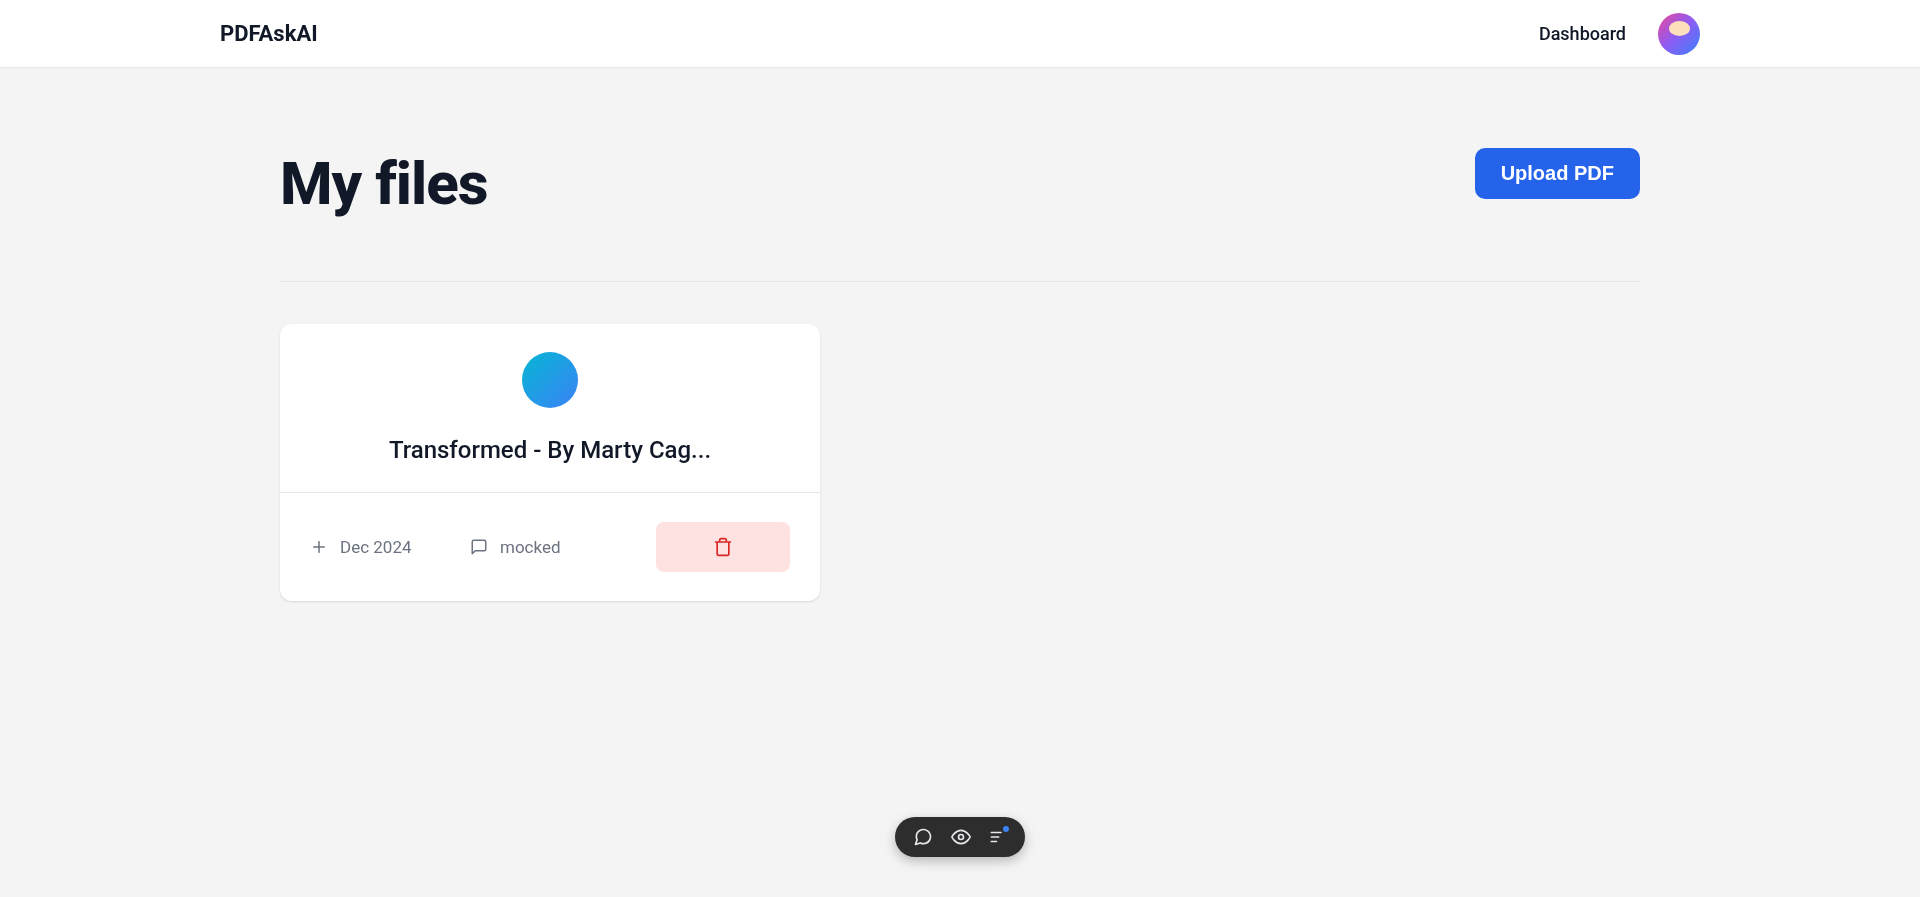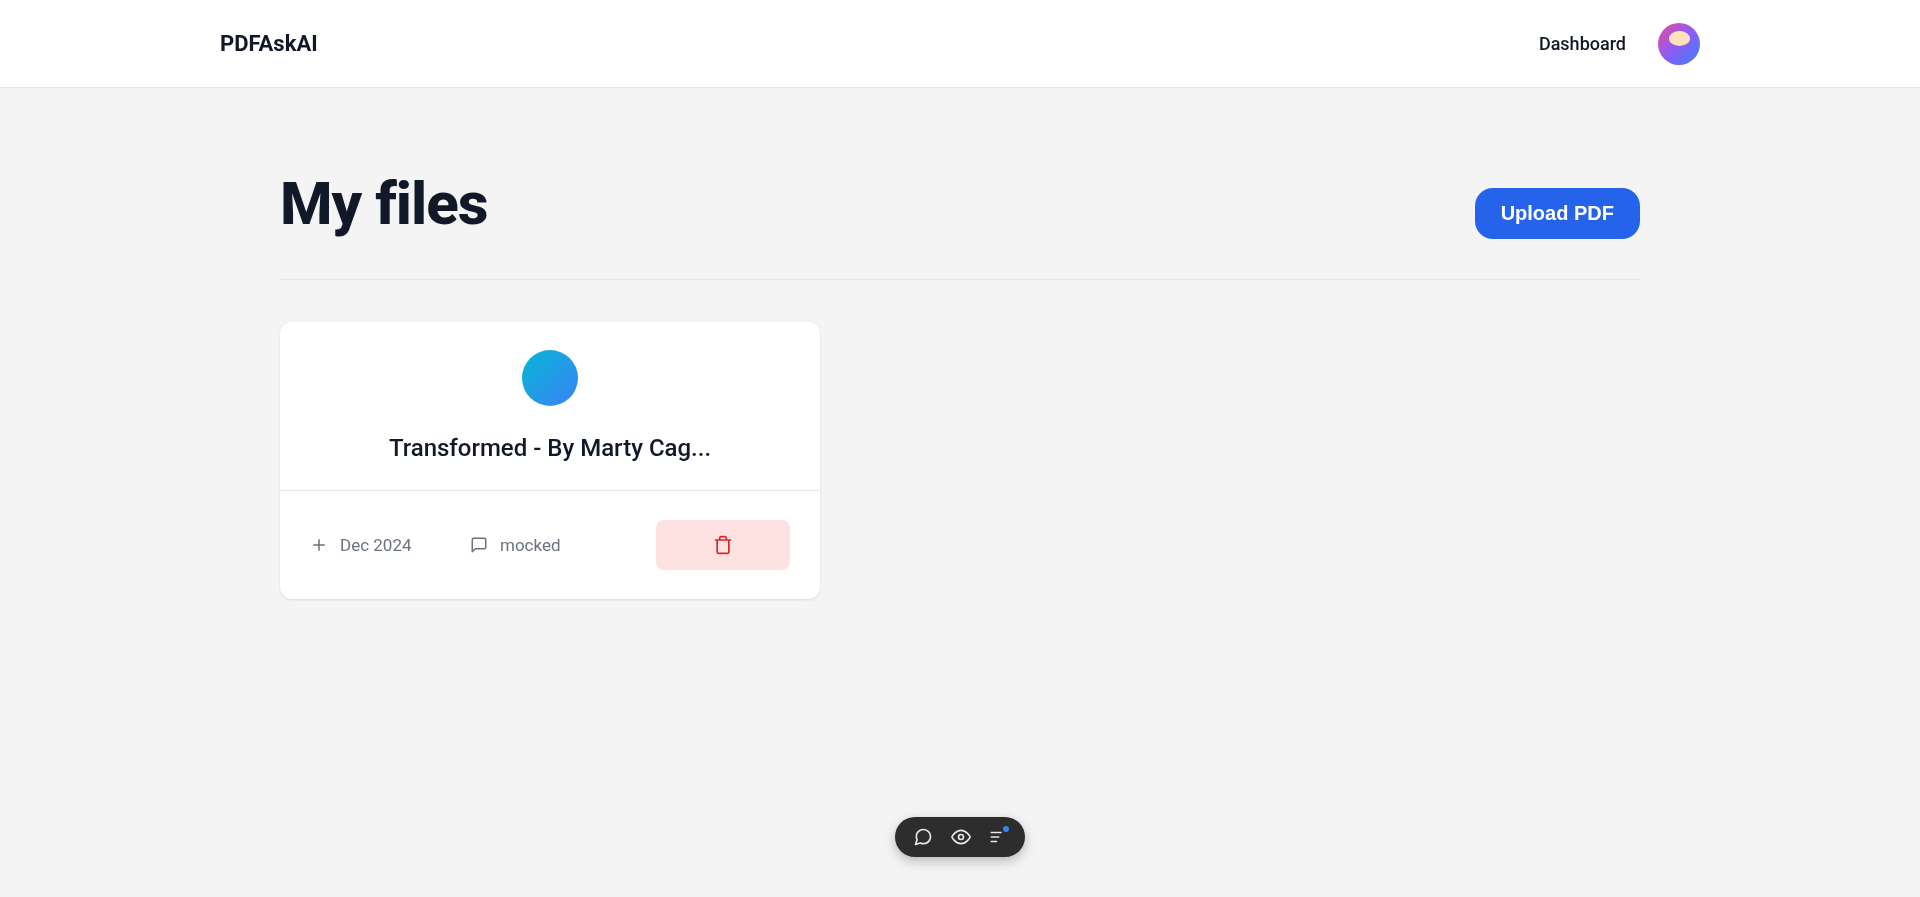--- a/index.html
+++ b/index.html
@@ -15,21 +15,21 @@
         repeating-linear-gradient(0deg, rgba(0,0,0,0.01) 0px, transparent 1px, transparent 2px),
         repeating-linear-gradient(90deg, rgba(0,0,0,0.01) 0px, transparent 1px, transparent 2px);
       width: 1920px;
       height: 897px;
       position: relative;
     }
 
     .header {
       background: #ffffff;
       border-bottom: 1px solid #e5e7eb;
-      height: 88px;
+      height: 68px;
       display: flex;
       align-items: center;
       justify-content: space-between;
       padding: 0 220px;
     }
 
     .logo {
       font-size: 22px;
       font-weight: 700;
       color: #111827;
@@ -71,39 +71,39 @@
     }
 
     .main-content {
       max-width: 1680px;
       margin: 0 auto;
       padding: 80px 160px 0 160px;
     }
 
     .page-header {
       display: flex;
-      align-items: flex-end;
+      align-items: flex-start;
       justify-content: space-between;
-      padding-bottom: 40px;
+      padding-bottom: 62px;
       border-bottom: 1px solid #e5e7eb;
       margin-bottom: 42px;
     }
 
     .page-title {
       font-size: 60px;
       font-weight: 800;
       color: #111827;
       letter-spacing: -1px;
     }
 
     .upload-btn {
       background: #2563eb;
       color: #ffffff;
       border: none;
-      border-radius: 18px;
+      border-radius: 10px;
       padding: 14px 26px;
       font-size: 20px;
       font-weight: 600;
       cursor: pointer;
     }
 
     .file-card {
       background: #ffffff;
       border-radius: 12px;
       width: 540px;

